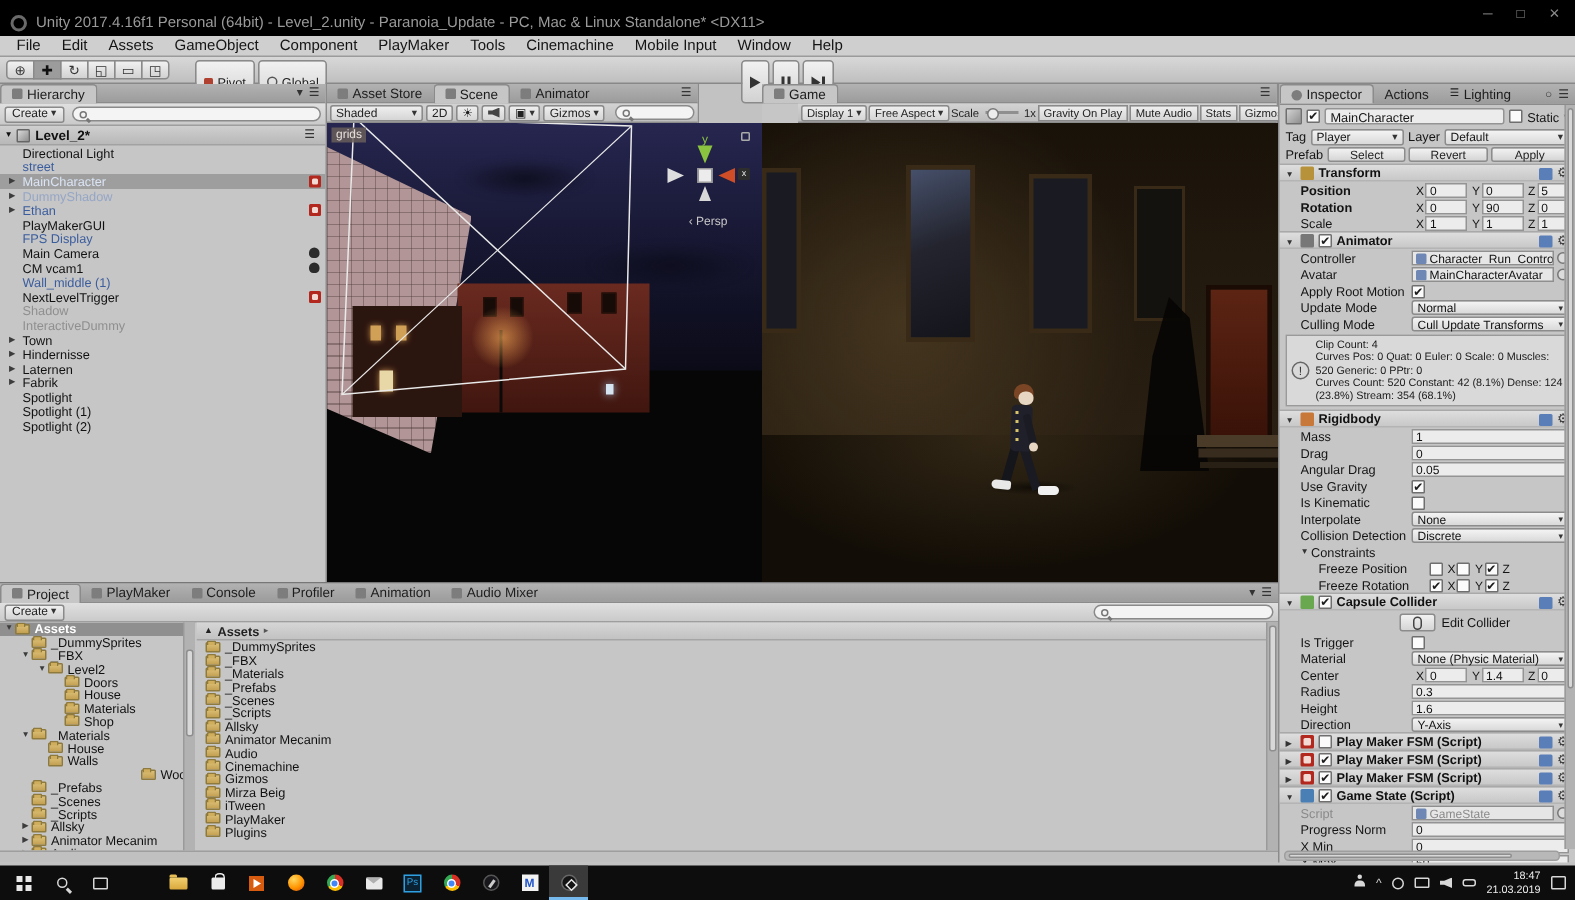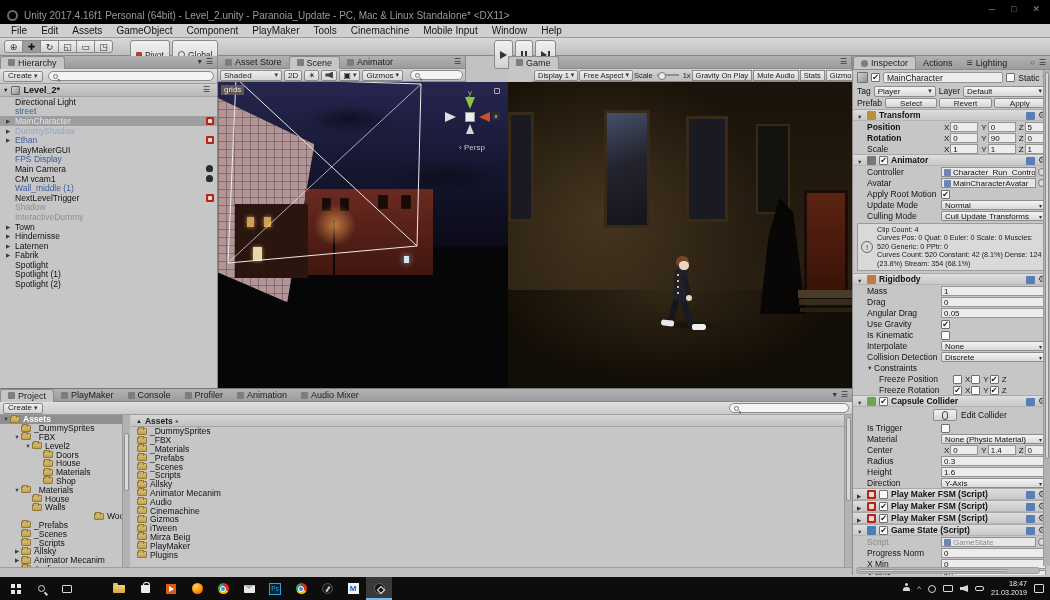--- a/index.html
+++ b/index.html
@@ -1069,25 +1069,25 @@
           <div class="lrow">
             <span class="ficon"></span>
             <span>Cinemachine</span>
           </div>
           <div class="lrow">
             <span class="ficon"></span>
             <span>Gizmos</span>
           </div>
           <div class="lrow">
             <span class="ficon"></span>
+            <span>Mirza Beig</span>
+          </div>
+          <div class="lrow">
+            <span class="ficon"></span>
             <span>iTween</span>
-          </div>
-          <div class="lrow">
-            <span class="ficon"></span>
-            <span>Mirza Beig</span>
           </div>
           <div class="lrow">
             <span class="ficon"></span>
             <span>PlayMaker</span>
           </div>
           <div class="lrow">
             <span class="ficon"></span>
             <span>Plugins</span>
           </div>
         </div>

